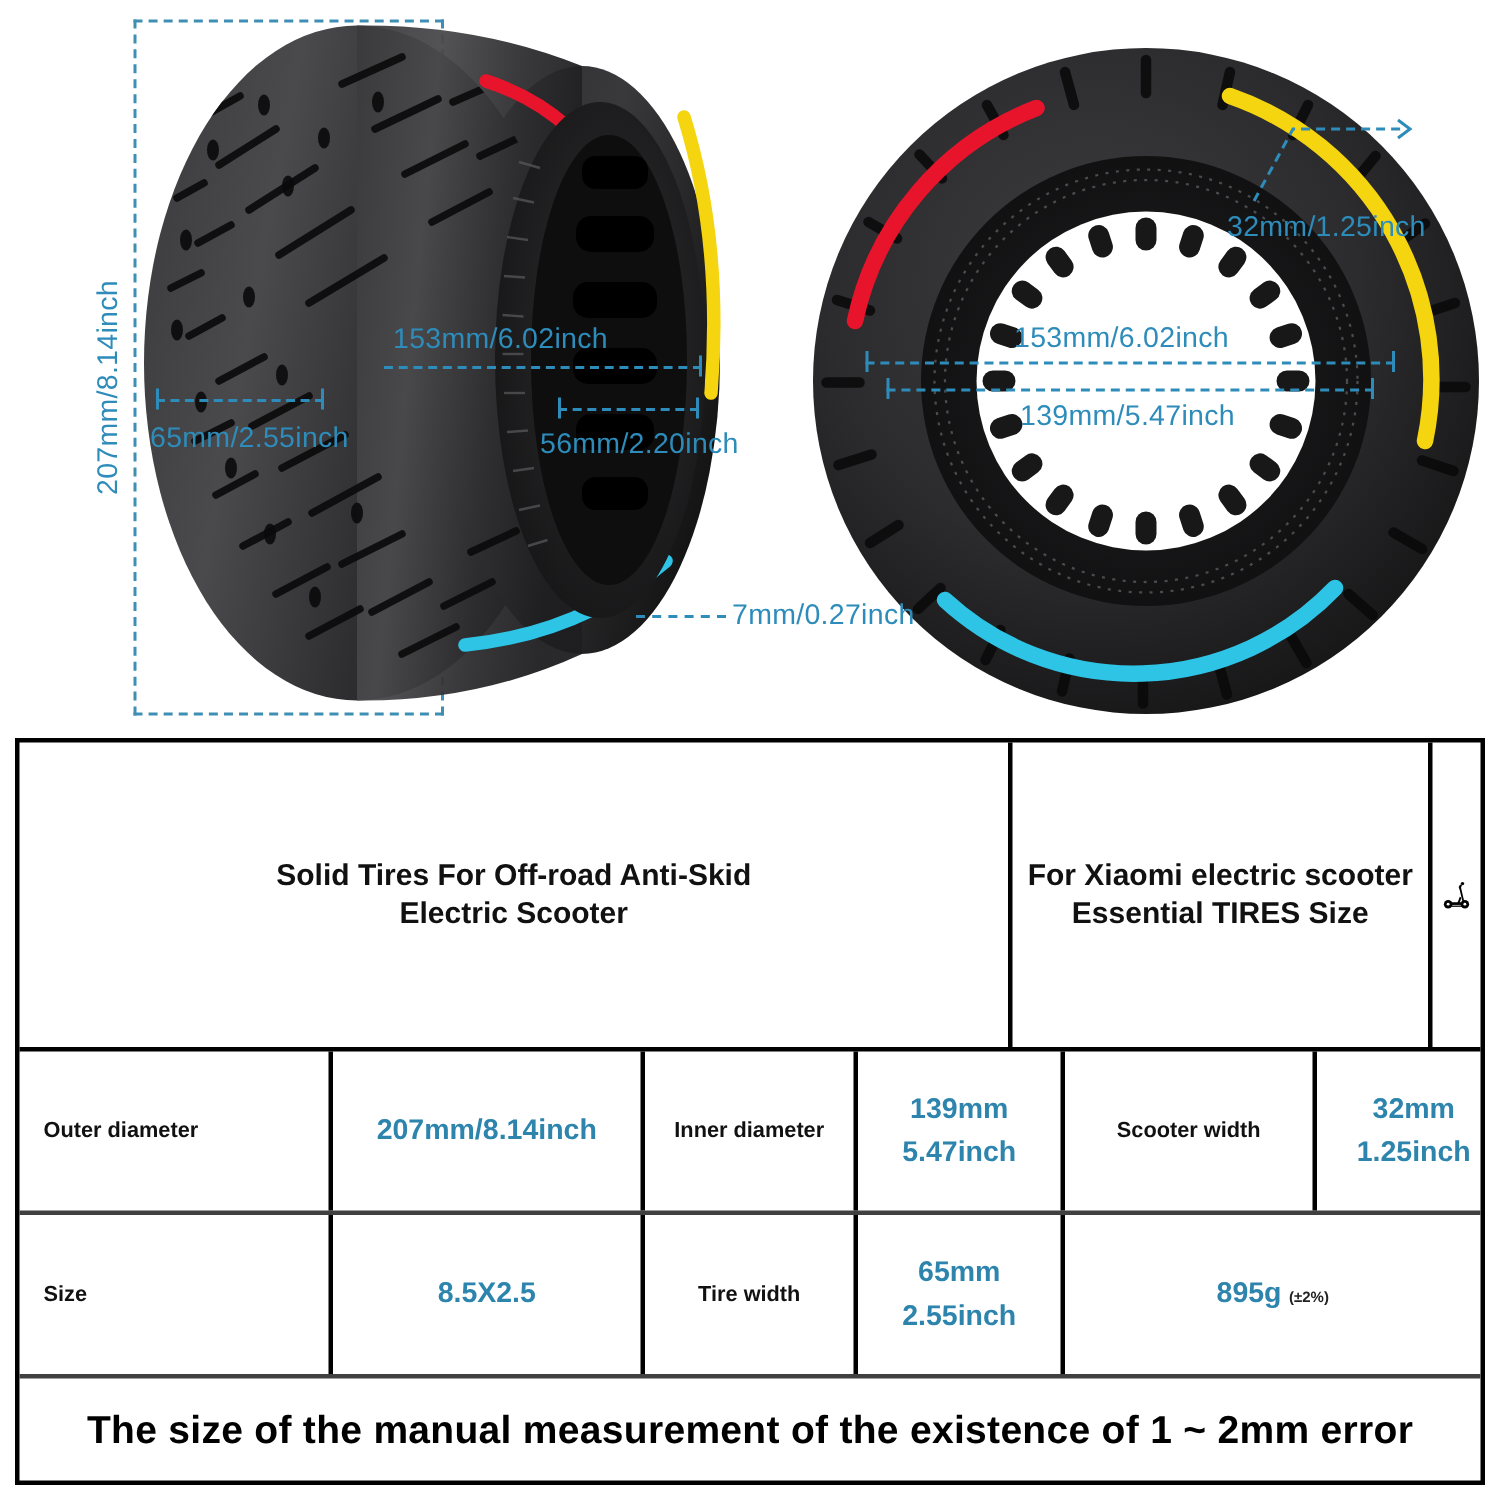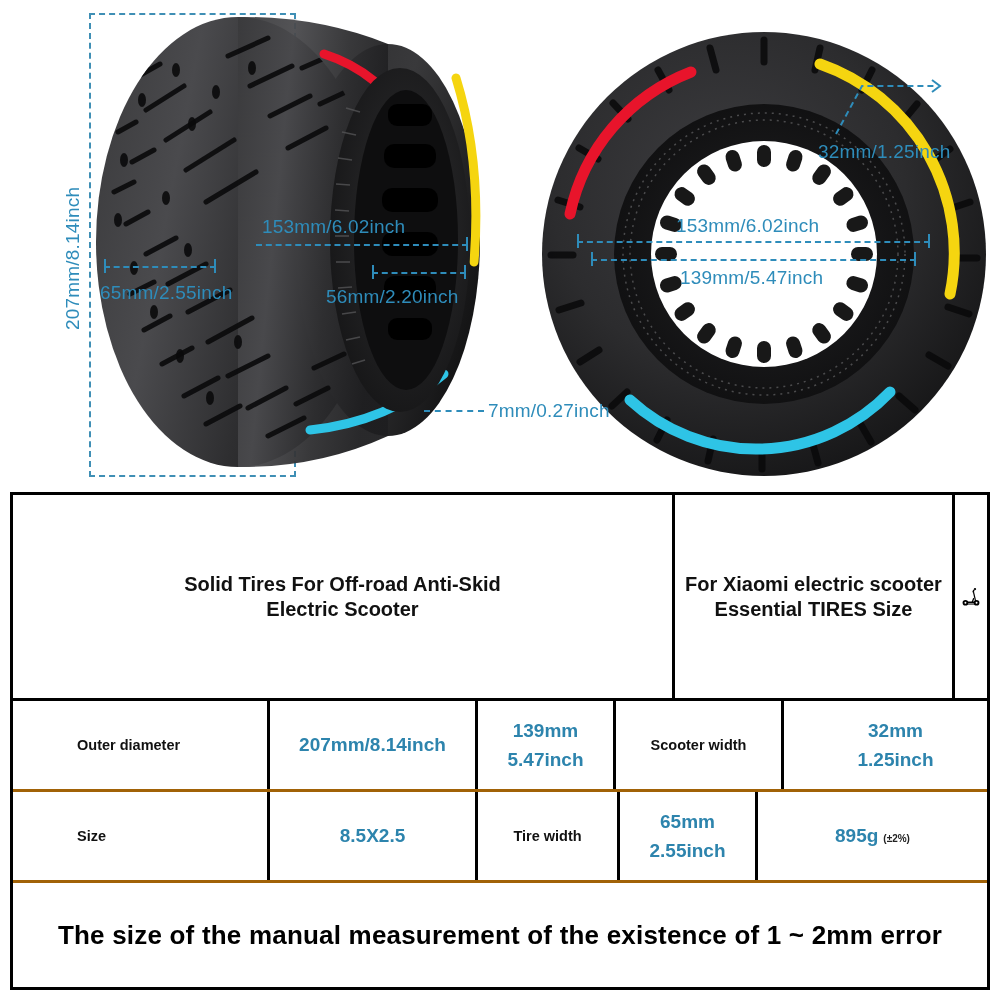--- a/index.html
+++ b/index.html
@@ -52,21 +52,21 @@
   }
 
   
   .spec-table{
     position:absolute;left:10px;top:492px;width:980px;height:498px;
     border:3px solid #000;box-sizing:border-box;
     display:flex;flex-direction:column;
   }
   .row{display:flex;width:100%;box-sizing:border-box;}
   .row-head{height:206px;border-bottom:3px solid #000;}
-  .row-spec{height:91px;border-bottom:3px solid #a16207;padding-left:48px;}
+  .row-spec{height:109px;border-bottom:3px solid #404040;}
   .row-foot{flex:1;}
 
   .cell{
     box-sizing:border-box;
     display:flex;align-items:center;justify-content:center;
     text-align:center;
     padding:2px 6px;
     overflow:hidden;
   }
   .vdiv{border-right:3px solid #000;}
@@ -336,21 +336,21 @@
     <div class="dim-tick" style="left:214px;top:259px;height:14px;"></div>
     <div class="dim-label" style="left:100px;top:282px;">65mm/2.55inch</div>
 
     <div class="dim-line" style="left:256px;top:244px;width:212px;"></div>
     <div class="dim-tick" style="left:466px;top:237px;height:14px;"></div>
     <div class="dim-label" style="left:262px;top:216px;">153mm/6.02inch</div>
 
     <div class="dim-line" style="left:372px;top:272px;width:94px;"></div>
     <div class="dim-tick" style="left:372px;top:265px;height:14px;"></div>
     <div class="dim-tick" style="left:464px;top:265px;height:14px;"></div>
-    <div class="dim-label" style="left:326px;top:286px;">56mm/2.20inch</div>
+    <div class="dim-label" style="left:360px;top:286px;">56mm/2.20inch</div>
 
     <div class="dim-line" style="left:424px;top:410px;width:60px;"></div>
     <div class="dim-label" style="left:488px;top:400px;">7mm/0.27inch</div>
 
     <svg style="position:absolute;left:828px;top:56px;width:120px;height:90px;overflow:visible;">
       <path d="M8 78 L34 30 L108 30" fill="none" stroke="#2e8cba" stroke-width="2" stroke-dasharray="6 4"></path>
       <path d="M104 24 L112 30 L104 36" fill="none" stroke="#2e8cba" stroke-width="2"></path>
     </svg>
     <div class="dim-label" style="left:818px;top:141px;">32mm/1.25inch</div>
 
@@ -403,20 +403,23 @@
       </div>
     </div>
 
     <div class="row row-spec">
       <div class="cell vdiv" style="width:209px;justify-content:flex-start;padding-left:16px;">
         <span class="lbl">Outer diameter</span>
       </div>
       <div class="cell vdiv" style="width:208px;">
         <span class="val">207mm/8.14inch</span>
       </div>
+      <div class="cell vdiv" style="width:142px;">
+        <span class="lbl">Inner diameter</span>
+      </div>
       <div class="cell vdiv" style="width:138px;">
         <span class="val">
           <span>139mm</span>
           <span class="l2">5.47inch</span>
         </span>
       </div>
       <div class="cell vdiv" style="width:168px;">
         <span class="lbl">Scooter width</span>
       </div>
       <div class="cell" style="flex:1;margin-left:20px;">

